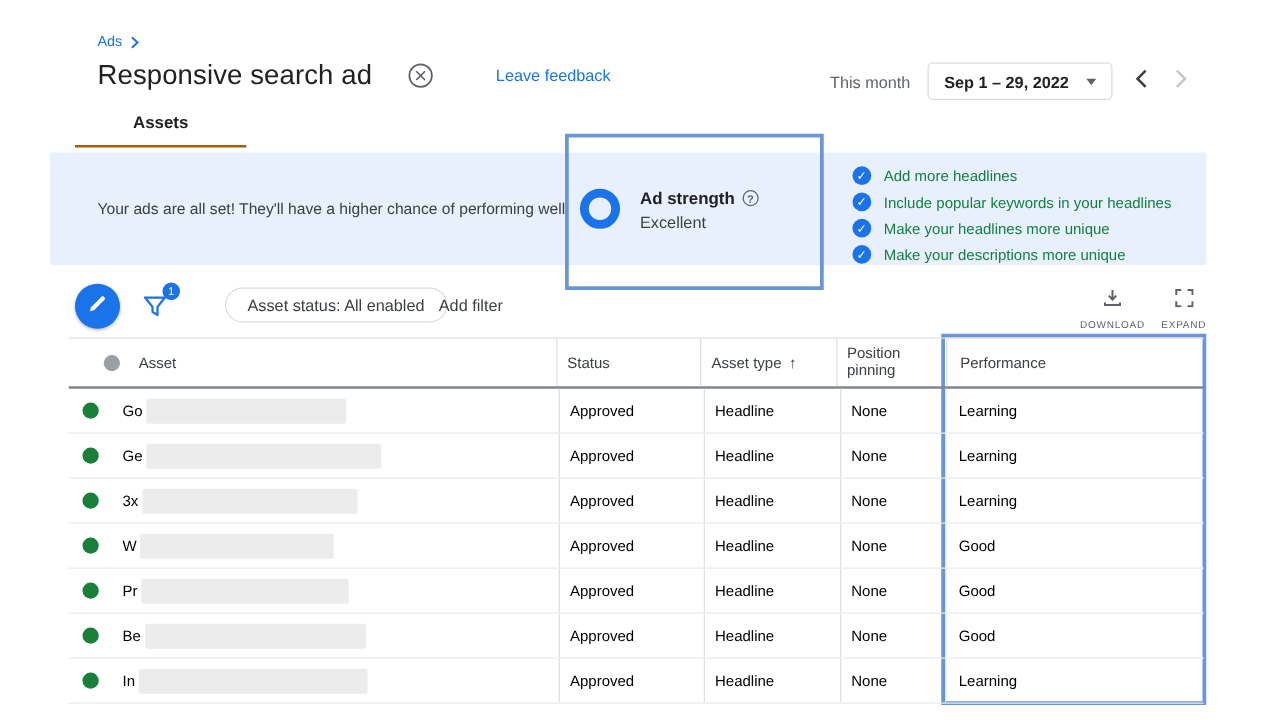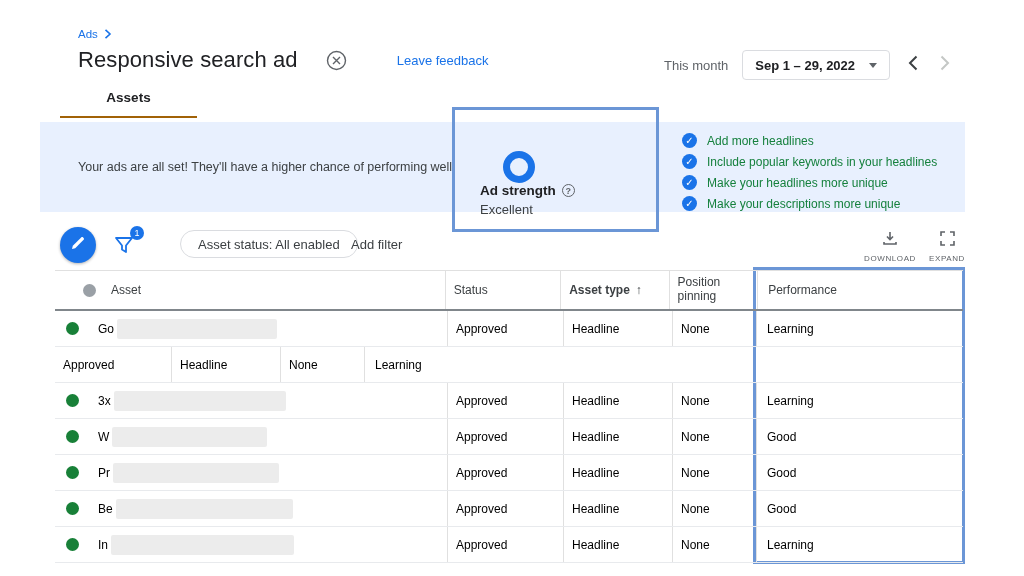--- a/index.html
+++ b/index.html
@@ -24,21 +24,21 @@
     border-top:5px solid #5f6368; }
   .nav-chevrons { display:flex; align-items:center; gap:22px; margin-left:18px; }
   
   .tabs { position:absolute; left:60px; top:90px; display:flex; }
   .tab { height:28px; display:flex; align-items:flex-start; justify-content:center; font-size:13.5px; cursor:pointer; }
   .tab-assets { width:137px; color:#202124; font-weight:bold; border-bottom:2px solid #a16207; }
   .tab-combinations { width:150px; color:#5f6368; }
   
   .banner { position:absolute; left:40px; top:122px; width:925px; height:90px; background:#e8f0fe; }
   .banner-msg { position:absolute; left:38px; top:38px; font-size:12.5px; color:#3c4043; }
-  .adstrength { position:absolute; left:424px; top:29px; display:flex; align-items:center;flex-direction:column; }
+  .adstrength { position:absolute; left:424px; top:29px; display:flex; align-items:flex-start; }
   .donut { width:32px; height:32px; border:7px solid #1a73e8; border-radius:50%; background:transparent; }
   .adstrength-txt { margin-left:16px; }
   .adstrength-label { display:flex; align-items:center; gap:6px; font-size:13.5px; font-weight:bold; color:#202124; }
   .help-icon { width:13px; height:13px; border:1px solid #5f6368; border-radius:50%; color:#5f6368;
     font-size:9px; display:flex; align-items:center; justify-content:center; }
   .adstrength-value { font-size:13px; color:#3c4043; margin-top:4px; }
   .suggestions { position:absolute; left:642px; top:8px; }
   .suggestion { display:flex; align-items:center; height:21px; }
   .check-circ { width:15px; height:15px; border-radius:50%; background:#1a73e8; color:#fff; font-size:10px;
     display:flex; align-items:center; justify-content:center; flex:0 0 15px; }
@@ -68,21 +68,21 @@
   .tbody-row { height:36px; border-bottom:1px solid #e8eaed; }
   .cell { display:flex; align-items:center; font-size:12px; color:#000000; }
   .cell + .cell { border-left:1px solid #e0e0e0; }
   .c-asset { width:392px; }
   .c-status { width:116px; padding-left:8px; }
   .c-type { width:109px; padding-left:8px; }
   .c-pin { width:84px; padding-left:8px; }
   .c-perf { width:207px; padding-left:10px; }
   .thead .cell { color:#3c4043; }
   .th-asset-label { font-weight:400; margin-left:15px; }
-  .th-type { font-weight:bold; }
+  .th-type { font-weight:normal; }
   .sort-arrow { margin-left:6px; font-size:12px; color:#3c4043; font-weight:bold; }
   .th-pin { line-height:1.15; }
   .gray-dot { width:13px; height:13px; border-radius:50%; background:#9aa0a6; margin-left:28px; }
   .green-dot { width:13px; height:13px; border-radius:50%; background:#188038; margin-left:11px; flex:0 0 13px; }
   .asset-prefix { margin-left:19px; white-space:nowrap; }
   .redaction { height:20px; background:#ececec; border-radius:2px; margin-left:3px; }
 </style>
 </head>
 <body>
 
@@ -224,20 +224,25 @@
           <span class="green-dot"></span>
           <span class="asset-prefix">Go</span>
           <span class="redaction" style="width: 160px;"></span>
         </div>
         <div class="cell c-status">Approved</div>
         <div class="cell c-type">Headline</div>
         <div class="cell c-pin">None</div>
         <div class="cell c-perf">Learning</div>
       </div>
       <div class="trow tbody-row">
+        <div class="cell c-asset">
+          <span class="green-dot"></span>
+          <span class="asset-prefix">Ge</span>
+          <span class="redaction" style="width: 188px;"></span>
+        </div>
         <div class="cell c-status">Approved</div>
         <div class="cell c-type">Headline</div>
         <div class="cell c-pin">None</div>
         <div class="cell c-perf">Learning</div>
       </div>
       <div class="trow tbody-row">
         <div class="cell c-asset">
           <span class="green-dot"></span>
           <span class="asset-prefix">3x</span>
           <span class="redaction" style="width: 172px;"></span>

